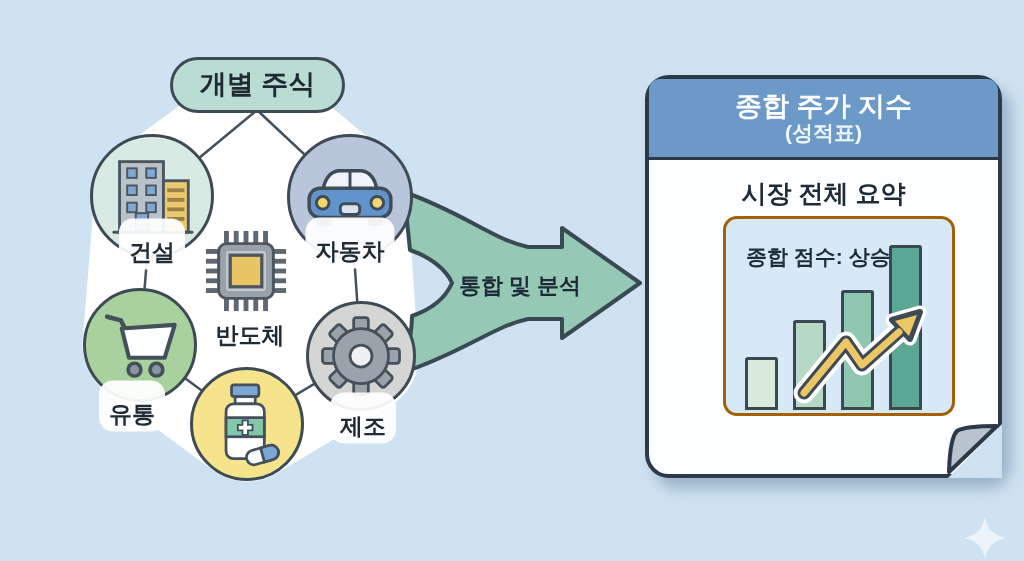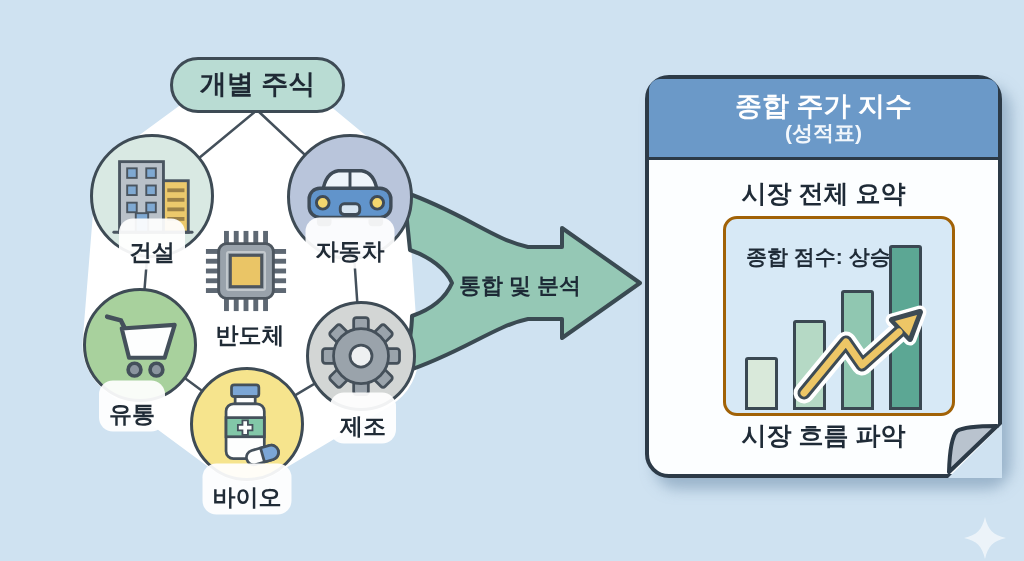--- a/index.html
+++ b/index.html
@@ -190,21 +190,20 @@
       </g>
       <rect x="16" y="16" width="56" height="56" rx="8" fill="#99a2ab" stroke="#4d565f" stroke-width="3"></rect>
       <rect x="24.5" y="24.5" width="39" height="39" rx="2" fill="none" stroke="#c2c8cd" stroke-width="2"></rect>
       <rect x="28" y="28" width="32" height="32" fill="#eac566" stroke="#4d565f" stroke-width="3"></rect>
     </svg>
   </div>
 
   <div class="lbl" style="left:152px;top:244px;">건설</div>
   <div class="lbl" style="left:350px;top:243px;">자동차</div>
   <div class="lbl" style="left:132px;top:406px;">유통</div>
-  <div class="lbl" style="left:247px;top:489px;">바이오</div>
   <div class="lbl" style="left:363px;top:418px;text-align:right;">제조</div>
   <div class="lbl plain" style="left:250px;top:335px;">반도체</div>
 
   <div class="arrowlbl">통합 및 분석</div>
 
   <div class="card">
     <div class="cardhead">
       <div class="h1">종합 주가 지수</div>
       <div class="h2">(성적표)</div>
     </div>
@@ -222,21 +221,20 @@
 
     <svg class="goldarrow" width="152" height="112" viewBox="0 0 152 112">
       <polyline points="22,97 64,46 80,69 120,33" fill="none" stroke="#ffffff" stroke-width="21" stroke-linecap="round" stroke-linejoin="round"></polyline>
       <polygon points="138,16 128,43 110,24" fill="#ffffff" stroke="#ffffff" stroke-width="13" stroke-linejoin="round"></polygon>
       <polyline points="22,97 64,46 80,69 119,34" fill="none" stroke="#3d4b55" stroke-width="13" stroke-linecap="round" stroke-linejoin="round"></polyline>
       <polygon points="138,16 128,43 110,24" fill="#3d4b55" stroke="#3d4b55" stroke-width="6" stroke-linejoin="round"></polygon>
       <polyline points="22,97 64,46 80,69 117,36" fill="none" stroke="#edc666" stroke-width="7" stroke-linecap="round" stroke-linejoin="round"></polyline>
       <polygon points="135,19 127,40 113,25" fill="#edc666"></polygon>
     </svg>
 
-    <div class="cardfoot">시장 흐름 파악</div>
 
     <svg class="fold" width="66" height="66" viewBox="0 0 66 66">
       <polygon points="12,66 66,12 66,66" fill="#cfe2f1"></polygon>
       <path d="M 13 60 Q 14 26 21 19 Q 29 14 61 14 Z" fill="#b9c3ce" stroke="#2c3a47" stroke-width="4" stroke-linejoin="round"></path>
     </svg>
   </div>
 
   <svg class="sparkle" width="46" height="46" viewBox="-23 -23 46 46">
     <path d="M 0 -21 C 3 -8, 8 -3, 21 0 C 8 3, 3 8, 0 21 C -3 8, -8 3, -21 0 C -8 -3, -3 -8, 0 -21 Z" fill="#ffffff" opacity="0.75"></path>
   </svg>

